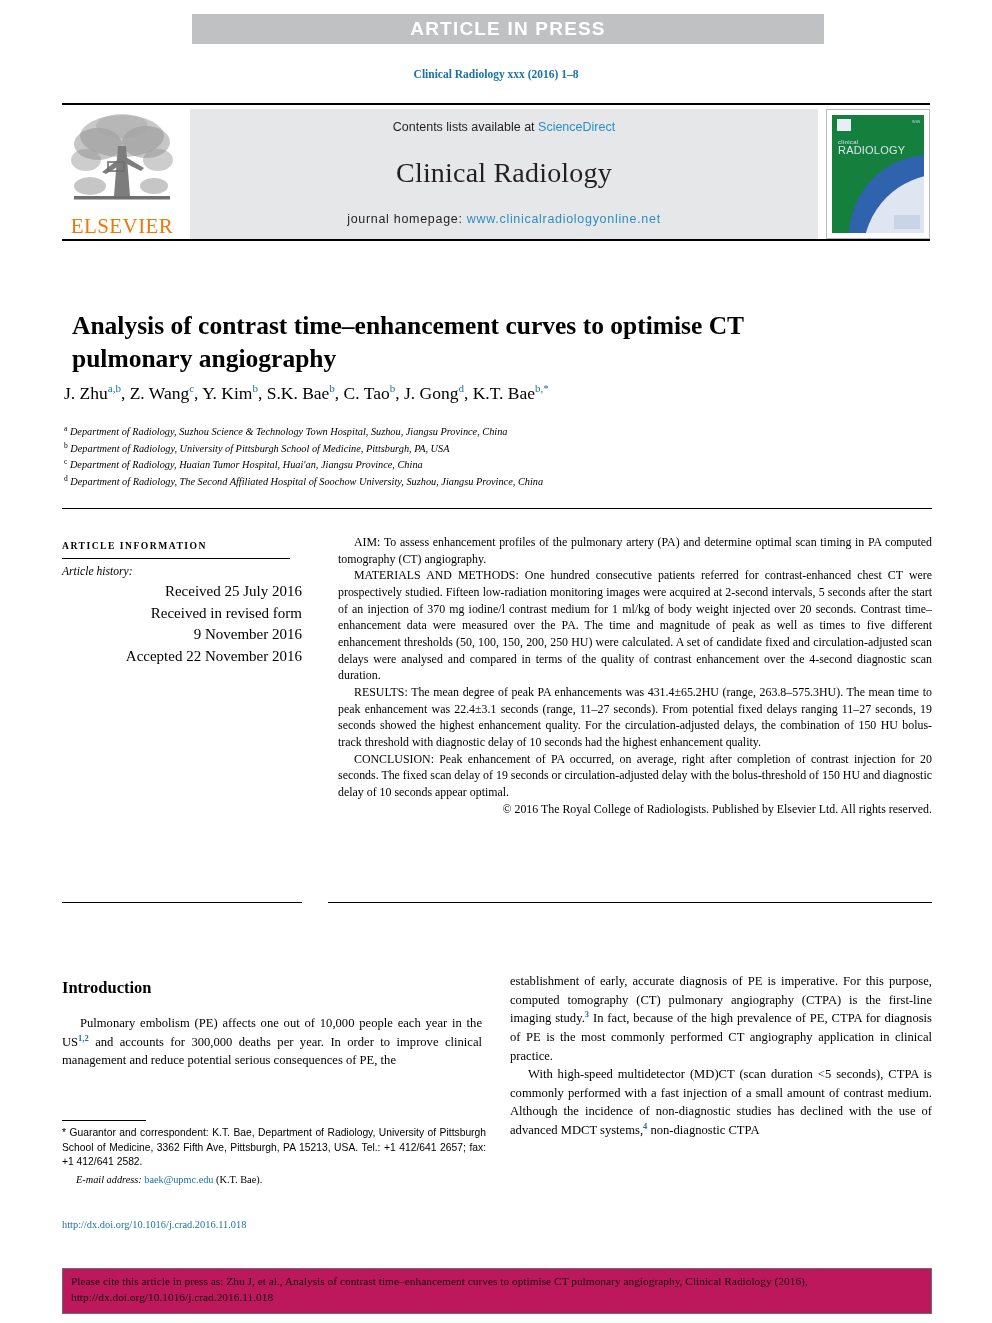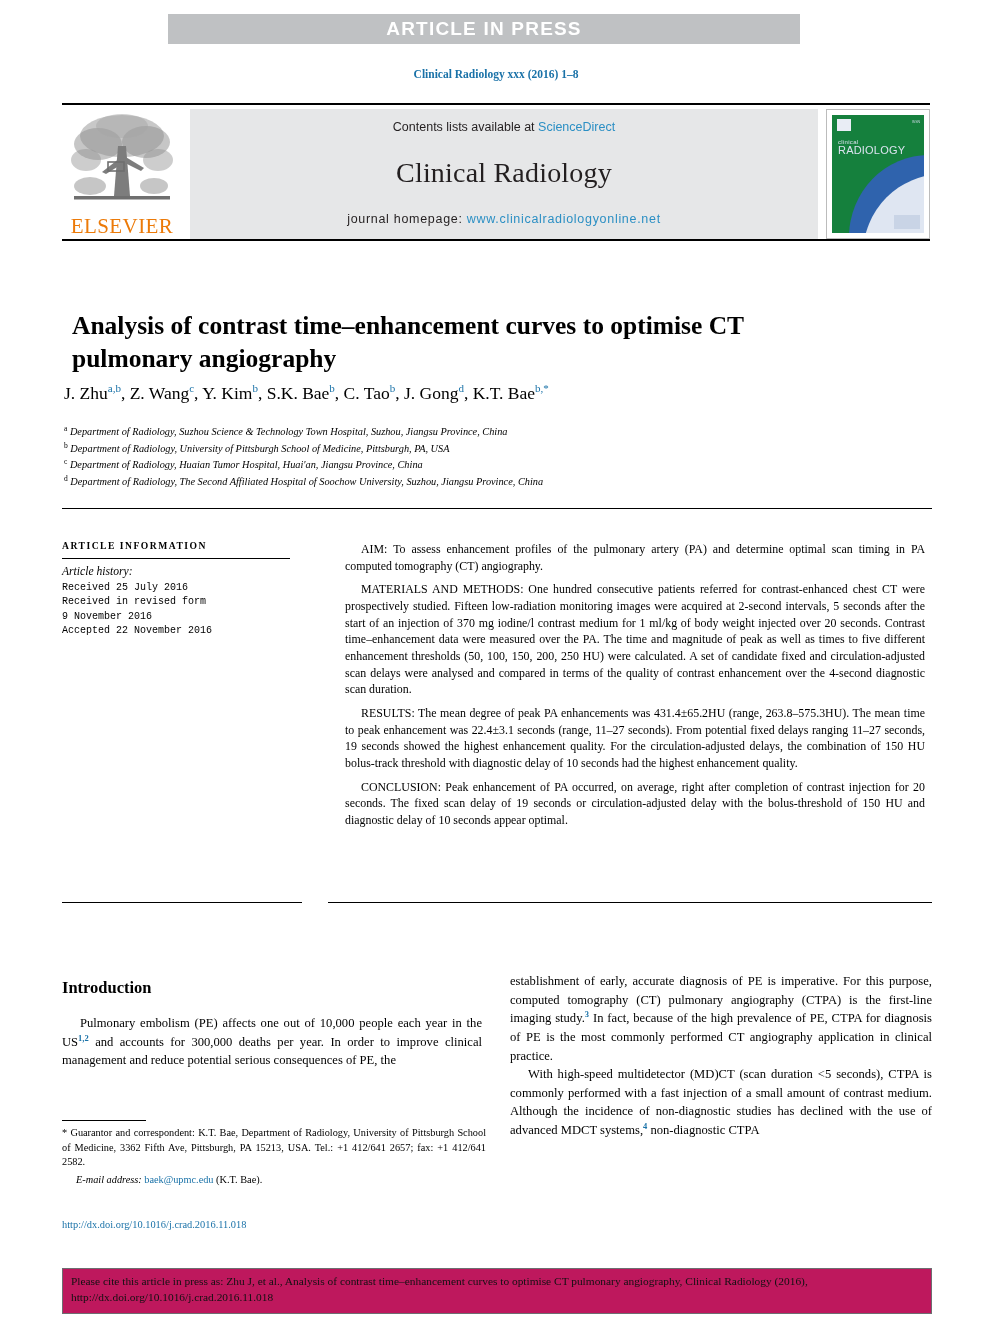--- a/index.html
+++ b/index.html
@@ -11,21 +11,21 @@
     width: 992px; height: 1323px;
     position: relative;
     font-family: "Liberation Serif", serif;
     color: #000000;
     overflow: hidden;
   }
 
   
   .aip-banner {
     position: absolute;
-    left: 168px; top: 14px;
+    left: 192px; top: 14px;
     width: 632px; height: 30px;
     background: #bfc1c3;
     display: flex; align-items: center; justify-content: center;
   }
   .aip-banner span {
     font-family: "Liberation Sans", sans-serif;
     font-weight: bold;
     font-size: 19px;
     letter-spacing: 1.2px;
     color: #ffffff;
@@ -241,37 +241,38 @@
     width: 228px;
     margin-bottom: 5px;
   }
   .info-hist-label {
     font-family: "Liberation Serif", serif;
     font-style: italic;
     font-size: 11.6px;
     line-height: 1.45;
   }
   .info-hist-line {
-    font-family: Liberation Mono, monospace;
-    font-size: 10px;
+    font-family: Liberation Serif, serif;
+    font-size: 15px;
     line-height: 1.45;
+    text-align: right;
   }
 
   .abstract-col {
     position: absolute;
     left: 338px; top: 534px;
     width: 594px;
     font-family: "Liberation Serif", serif;
     font-size: 11.9px;
     line-height: 1.40;
     text-align: justify;
     color: #000;
   }
   .abstract-col p {
-    margin: 7px;
+    margin: 0;
     text-indent: 16px;
   }
   .abstract-col p.copy {
     text-align: right;
     text-indent: 0;
     margin-top: 0px;
   }
 
   .band-rule-bot-left {
     position: absolute;
@@ -325,21 +326,21 @@
     position: absolute;
     left: 62px; top: 1120px;
     width: 424px;
   }
   .footnote-rule {
     border-top: 1px solid #000;
     width: 84px;
     margin-bottom: 5px;
   }
   .footnote-text {
-    font-family: Liberation Serif, serif;
+    font-family: Liberation Sans, sans-serif;
     font-size: 10.3px;
     line-height: 1.42;
     text-align: justify;
     margin: 0;
   }
   .footnote-email {
     font-family: "Liberation Serif", serif;
     font-size: 10.3px;
     line-height: 1.42;
     margin: 3px 0 0 0;
@@ -471,20 +472,21 @@
   <div class="info-hist-line">Received in revised form</div>
   <div class="info-hist-line">9 November 2016</div>
   <div class="info-hist-line">Accepted 22 November 2016</div>
 </div>
 
 <div class="abstract-col">
   <p>AIM: To assess enhancement profiles of the pulmonary artery (PA) and determine optimal scan timing in PA computed tomography (CT) angiography.</p>
   <p>MATERIALS AND METHODS: One hundred consecutive patients referred for contrast-enhanced chest CT were prospectively studied. Fifteen low-radiation monitoring images were acquired at 2-second intervals, 5 seconds after the start of an injection of 370 mg iodine/l contrast medium for 1 ml/kg of body weight injected over 20 seconds. Contrast time–enhancement data were measured over the PA. The time and magnitude of peak as well as times to five different enhancement thresholds (50, 100, 150, 200, 250 HU) were calculated. A set of candidate fixed and circulation-adjusted scan delays were analysed and compared in terms of the quality of contrast enhancement over the 4-second diagnostic scan duration.</p>
   <p>RESULTS: The mean degree of peak PA enhancements was 431.4±65.2HU (range, 263.8–575.3HU). The mean time to peak enhancement was 22.4±3.1 seconds (range, 11–27 seconds). From potential fixed delays ranging 11–27 seconds, 19 seconds showed the highest enhancement quality. For the circulation-adjusted delays, the combination of 150 HU bolus-track threshold with diagnostic delay of 10 seconds had the highest enhancement quality.</p>
   <p>CONCLUSION: Peak enhancement of PA occurred, on average, right after completion of contrast injection for 20 seconds. The fixed scan delay of 19 seconds or circulation-adjusted delay with the bolus-threshold of 150 HU and diagnostic delay of 10 seconds appear optimal.</p>
+  <p class="copy">© 2016 The Royal College of Radiologists. Published by Elsevier Ltd. All rights reserved.</p>
 </div>
 
 <div class="band-rule-bot-left"></div>
 <div class="band-rule-bot-right"></div>
 
 <div class="body-left">
   <div class="sec-head">Introduction</div>
   <p class="body-para first-indent">
     <span>Pulmonary embolism (PE) affects one out of 10,000 people each year in the US</span><sup>1,2</sup><span> and accounts for 300,000 deaths per year. In order to improve clinical management and reduce potential serious consequences of PE, the</span>
   </p>

